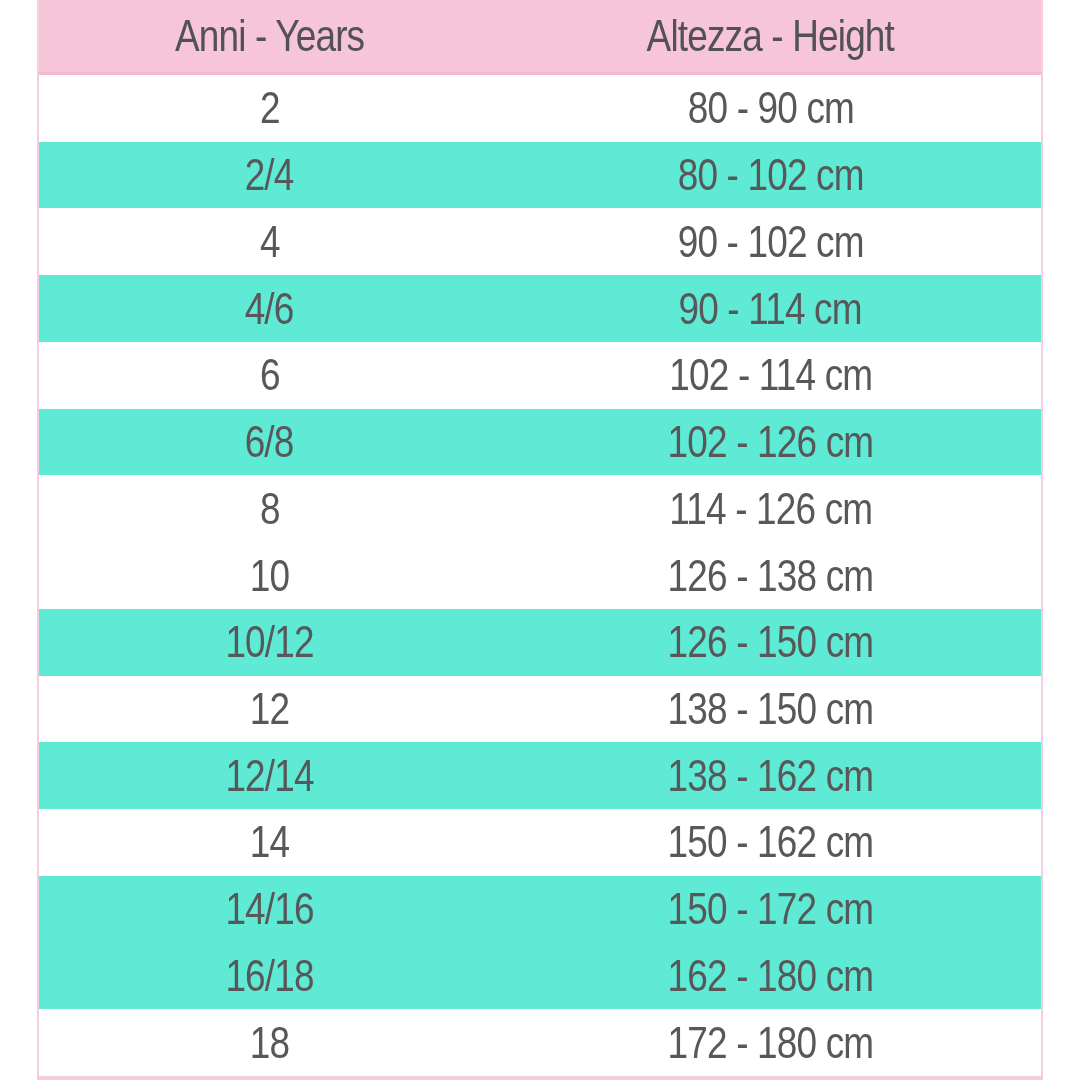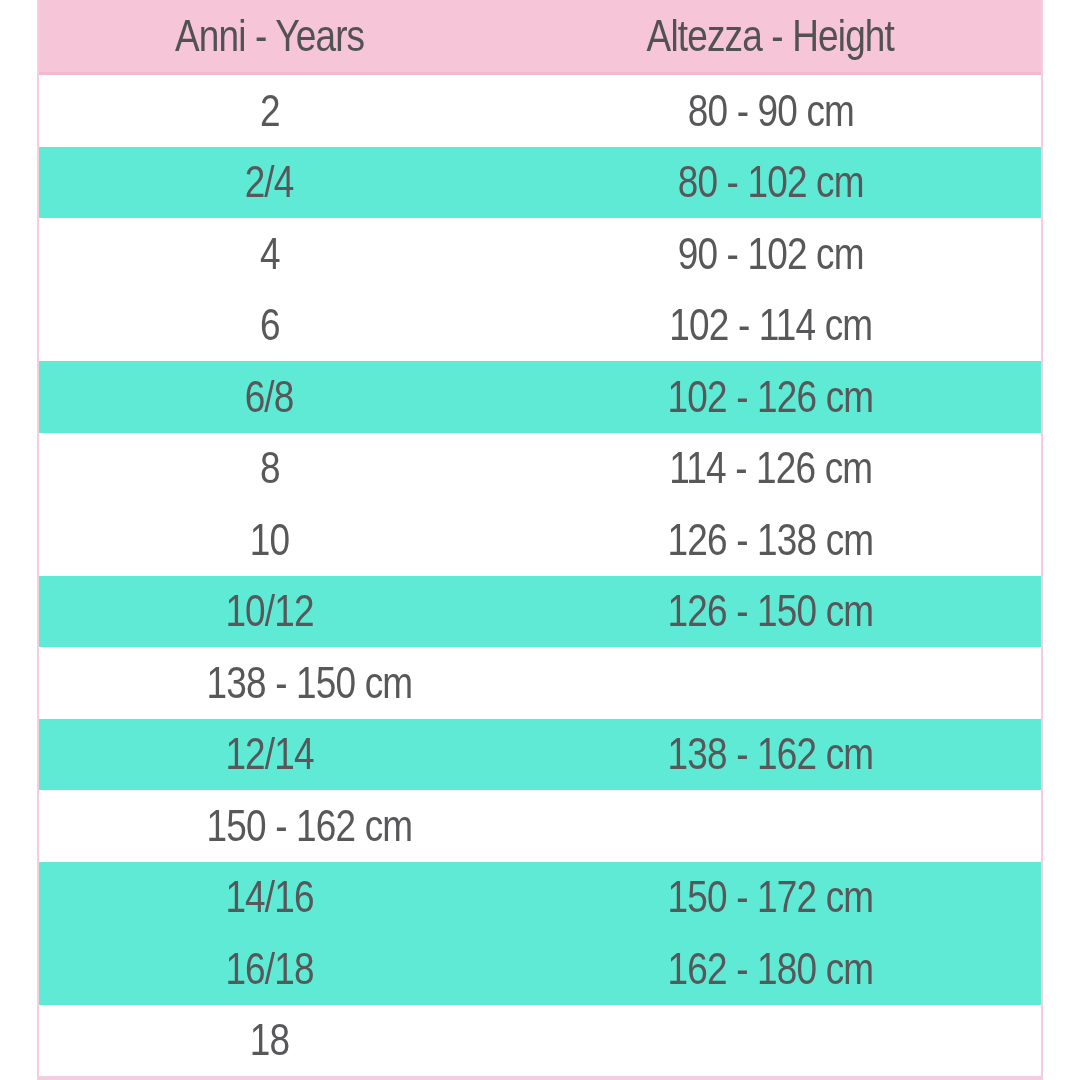--- a/index.html
+++ b/index.html
@@ -107,20 +107,28 @@
 
   <div class="row white">
     <div class="cell col-years">
       <span class="txt">4</span>
     </div>
     <div class="cell col-height">
       <span class="txt">90 - 102 cm</span>
     </div>
   </div>
 
+  <div class="row pink">
+    <div class="cell col-years">
+      <span class="txt">4/6</span>
+    </div>
+    <div class="cell col-height">
+      <span class="txt">90 - 114 cm</span>
+    </div>
+  </div>
 
   <div class="row white">
     <div class="cell col-years">
       <span class="txt">6</span>
     </div>
     <div class="cell col-height">
       <span class="txt">102 - 114 cm</span>
     </div>
   </div>
 
@@ -155,35 +163,41 @@
   <div class="row pink">
     <div class="cell col-years">
       <span class="txt">10/12</span>
     </div>
     <div class="cell col-height">
       <span class="txt">126 - 150 cm</span>
     </div>
   </div>
 
   <div class="row white">
+    <div class="cell col-years">
+      <span class="txt">12</span>
+    </div>
     <div class="cell col-height">
       <span class="txt">138 - 150 cm</span>
     </div>
   </div>
 
   <div class="row pink">
     <div class="cell col-years">
       <span class="txt">12/14</span>
     </div>
     <div class="cell col-height">
       <span class="txt">138 - 162 cm</span>
     </div>
   </div>
 
   <div class="row white">
+    <div class="cell col-years">
+      <span class="txt">14</span>
+    </div>
     <div class="cell col-height">
       <span class="txt">150 - 162 cm</span>
     </div>
   </div>
 
   <div class="row pink">
     <div class="cell col-years">
       <span class="txt">14/16</span>
     </div>
     <div class="cell col-height">
@@ -198,17 +212,20 @@
     </div>
     <div class="cell col-height">
       <span class="txt">162 - 180 cm</span>
     </div>
   </div>
 
   <div class="row white">
     <div class="cell col-years">
       <span class="txt">18</span>
     </div>
+    <div class="cell col-height">
+      <span class="txt">172 - 180 cm</span>
+    </div>
   </div>
 </div>
 
   </div>
 </div>
 
 </body></html>

